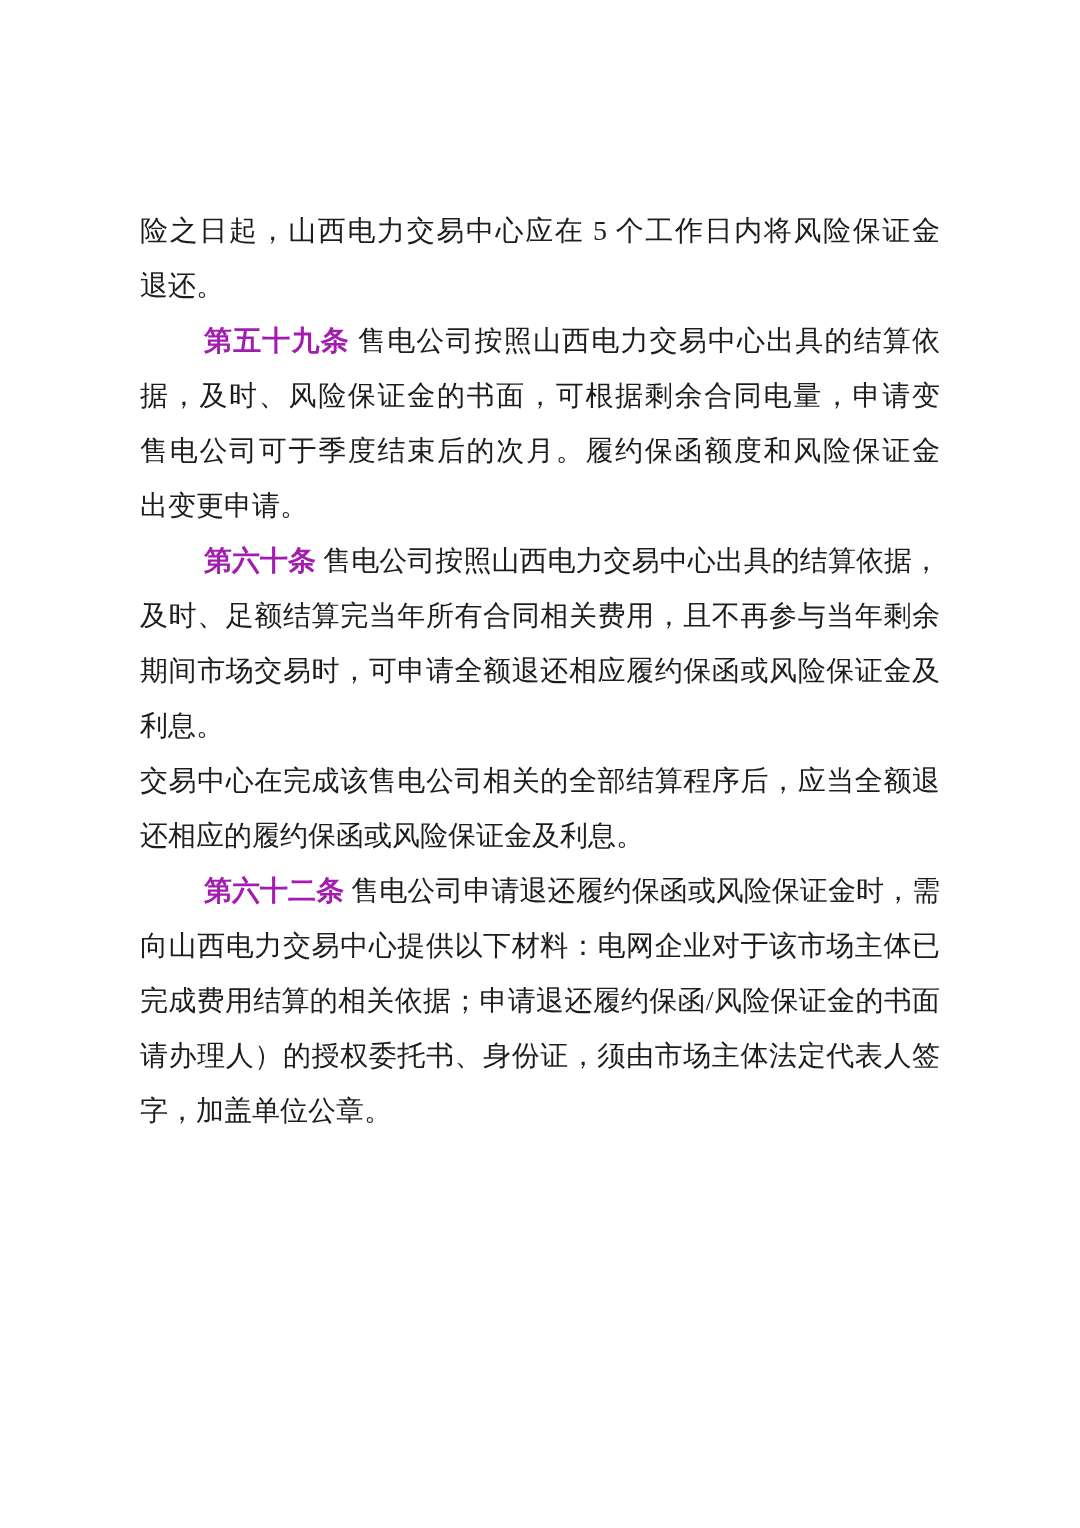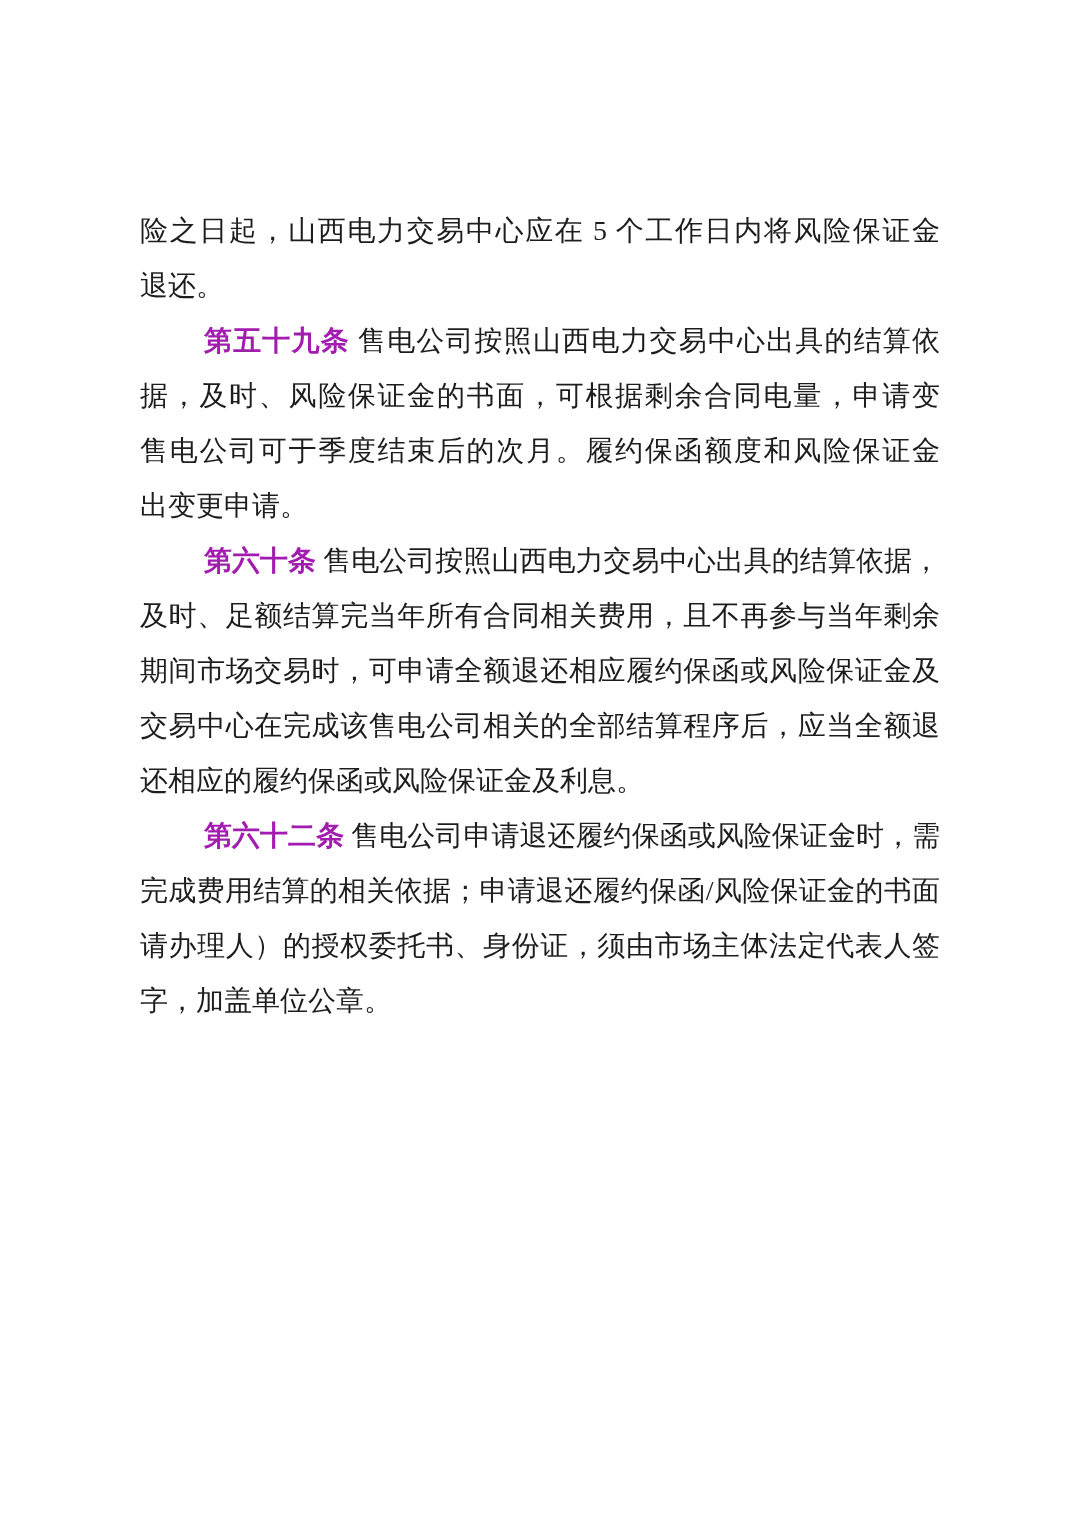--- a/index.html
+++ b/index.html
@@ -58,23 +58,25 @@
   <div class="text-block" id="doc-body">
       <div class="line just"><span>险之日起，山西电力交易中心应在 5 个工作日内将风险保证金</span></div>
       <div class="line"><span>退还。</span></div>
       <div class="line just indent"><span class="bold">第五十九条</span><span> 售电公司按照山西电力交易中心出具的结算依</span></div>
       <div class="line just"><span>据，及时、风险保证金的书面，可根据剩余合同电量，申请变</span></div>
       <div class="line just"><span>售电公司可于季度结束后的次月。履约保函额度和风险保证金</span></div>
       <div class="line"><span>出变更申请。</span></div>
       <div class="line just indent"><span class="bold">第六十条</span><span> 售电公司按照山西电力交易中心出具的结算依据，</span></div>
       <div class="line just"><span>及时、足额结算完当年所有合同相关费用，且不再参与当年剩余</span></div>
       <div class="line just"><span>期间市场交易时，可申请全额退还相应履约保函或风险保证金及</span></div>
+      <div class="line"><span>利息。</span></div>
       <div class="line just"><span>交易中心在完成该售电公司相关的全部结算程序后，应当全额退</span></div>
       <div class="line"><span>还相应的履约保函或风险保证金及利息。</span></div>
       <div class="line just indent"><span class="bold">第六十二条</span><span> 售电公司申请退还履约保函或风险保证金时，需</span></div>
+      <div class="line just"><span>向山西电力交易中心提供以下材料：电网企业对于该市场主体已</span></div>
       <div class="line just"><span>完成费用结算的相关依据；申请退还履约保函/风险保证金的书面</span></div>
       <div class="line just"><span>请办理人）的授权委托书、身份证，须由市场主体法定代表人签</span></div>
       <div class="line"><span>字，加盖单位公章。</span></div>
     </div>
   <div class="footer">
     <span>— 17 —</span>
   </div>
 </div>
 
 </body></html>

